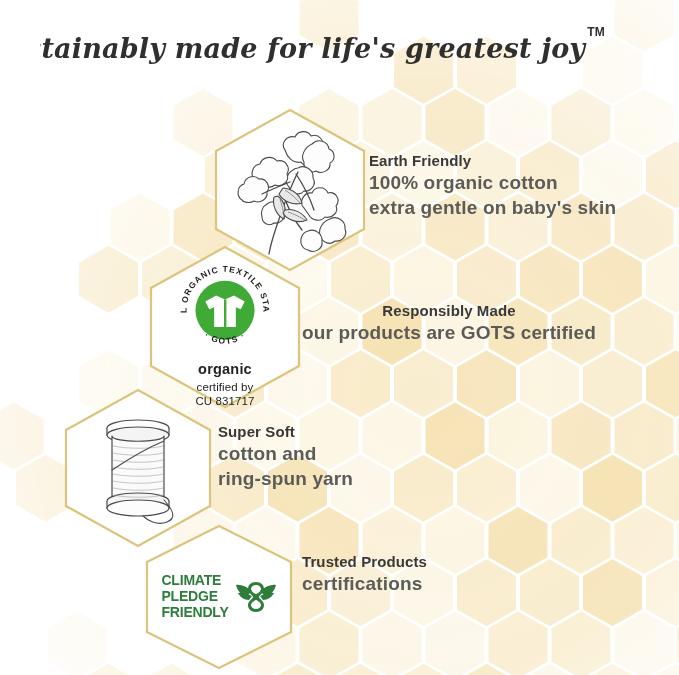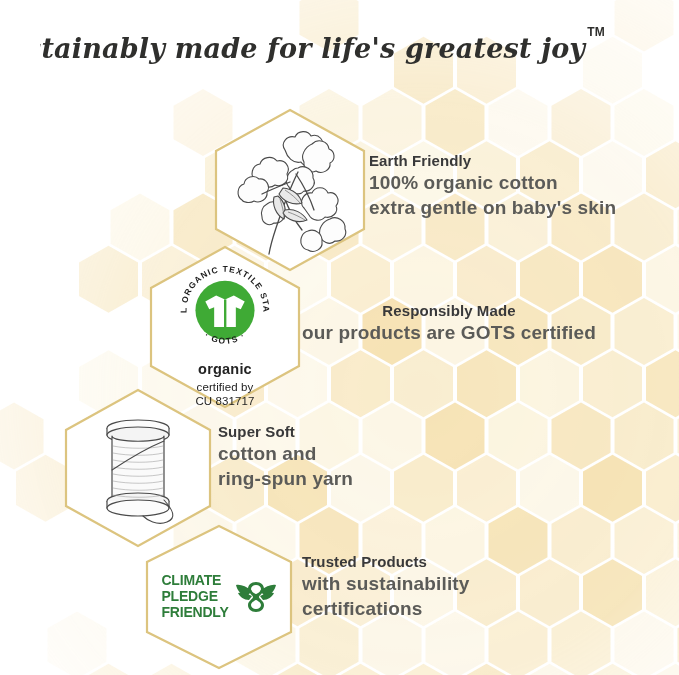--- a/index.html
+++ b/index.html
@@ -430,17 +430,16 @@
 
           <path d="M21 4 C16 4 13 7 13 11 C13 15 18 17 18 19 C18 21 13 23 13 27 C13 31 16 34 21 34 C26 34 29 31 29 27 C29 23 24 21 24 19 C24 17 29 15 29 11 C29 7 26 4 21 4 Z
                    M21 7 C24 7 26 9 26 11 C26 14 21 16 21 16 C21 16 16 14 16 11 C16 9 18 7 21 7 Z
                    M21 22 C21 22 26 24 26 27 C26 29 24 31 21 31 C18 31 16 29 16 27 C16 24 21 22 21 22 Z"></path>
         </g>
       </svg>
     </div>
   </div>
   <div class="txt" style="left:302px; top:553px;">
     <div class="h-title">Trusted Products</div>
-    <div class="h-sub">with sustainability</div>
     <div class="h-sub">certifications</div>
   </div>
 
 </div>
 
 </body></html>

